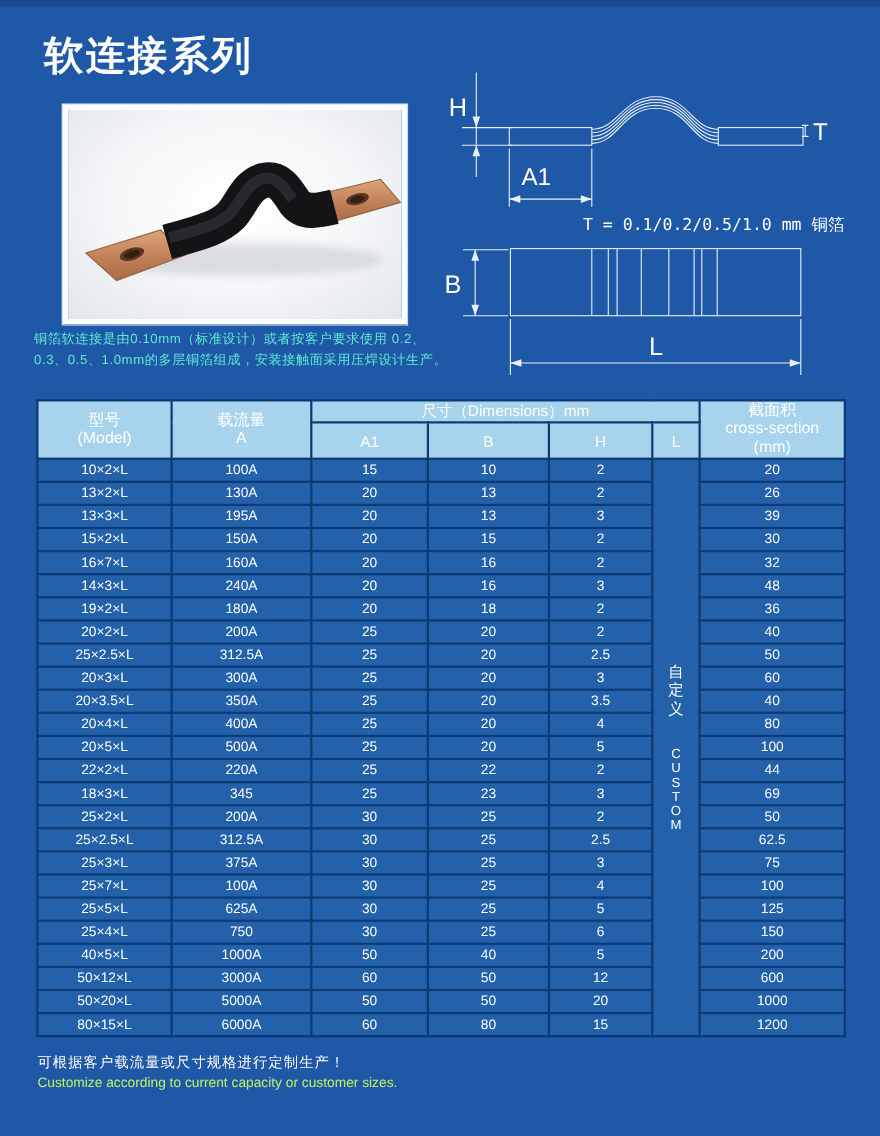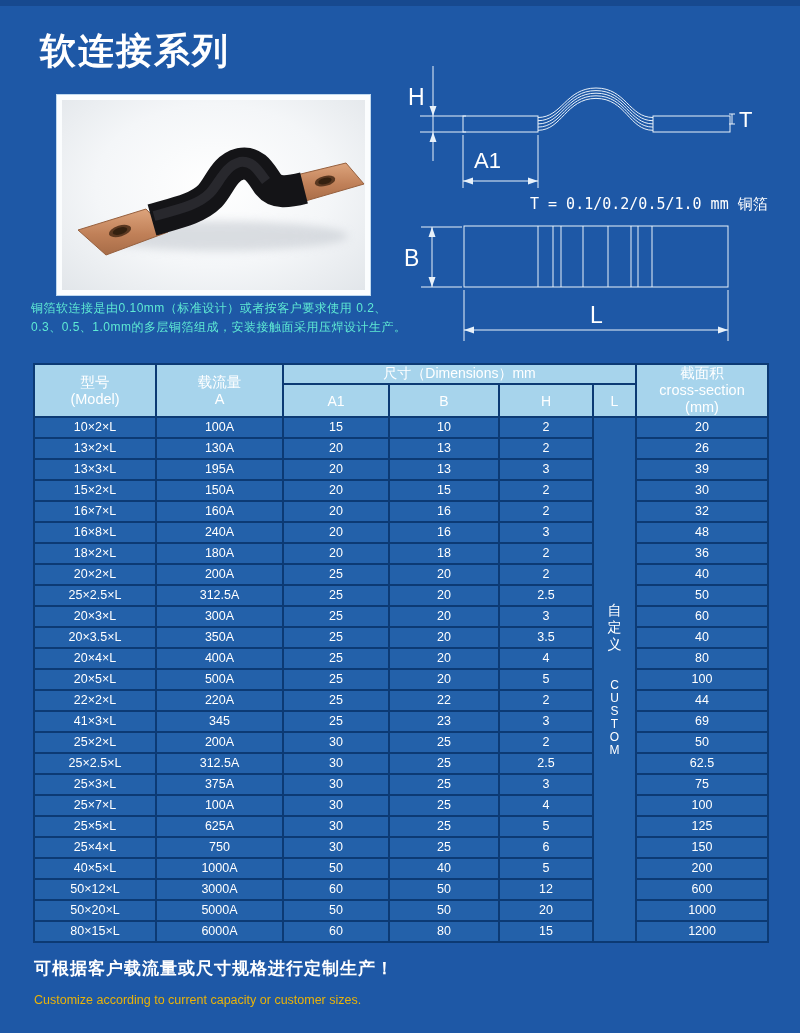--- a/index.html
+++ b/index.html
@@ -43,25 +43,25 @@
     background:#2361aa; font-size:12.5px; height:19px; line-height:19px;
   }
   td.l-cell { background:#2361aa; vertical-align:middle; }
   .l-cell .vtext { display:block; }
   .l-cell .vtext div { text-align:center; }
   .l-cell .zh div { font-size:14px; line-height:17px; letter-spacing:0; }
   .l-cell .en { margin-top:26px; }
   .l-cell .en div { font-size:12px; line-height:13px; }
   .footer-zh {
     position:absolute; left:34px; top:957px;
-    font-size:17px; font-weight:bold; color:#ffffff; letter-spacing:1px;
+    font-size:13px; font-weight:normal; color:#ffffff; letter-spacing:1px;
   }
   .footer-en {
     position:absolute; left:34px; top:977px;
-    font-size:12.5px; color:#eab308;margin-top:16px;
+    font-size:12.5px; color:#bef264;
   }
   .dim-note { font-family:"DejaVu Sans Mono", monospace; }
 </style>
 </head>
 <body>
 
 <div class="topstrip"></div>
 
 <h1 class="title">软连接系列</h1>
 
@@ -233,29 +233,29 @@
       </tr>
       <tr>
         <td>16×7×L</td>
         <td>160A</td>
         <td>20</td>
         <td>16</td>
         <td>2</td>
         <td>32</td>
       </tr>
       <tr>
-        <td>16×8×L</td>
+        <td>14×3×L</td>
         <td>240A</td>
         <td>20</td>
         <td>16</td>
         <td>3</td>
         <td>48</td>
       </tr>
       <tr>
-        <td>18×2×L</td>
+        <td>19×2×L</td>
         <td>180A</td>
         <td>20</td>
         <td>18</td>
         <td>2</td>
         <td>36</td>
       </tr>
       <tr>
         <td>20×2×L</td>
         <td>200A</td>
         <td>25</td>
@@ -305,21 +305,21 @@
       </tr>
       <tr>
         <td>22×2×L</td>
         <td>220A</td>
         <td>25</td>
         <td>22</td>
         <td>2</td>
         <td>44</td>
       </tr>
       <tr>
-        <td>41×3×L</td>
+        <td>18×3×L</td>
         <td>345</td>
         <td>25</td>
         <td>23</td>
         <td>3</td>
         <td>69</td>
       </tr>
       <tr>
         <td>25×2×L</td>
         <td>200A</td>
         <td>30</td>

